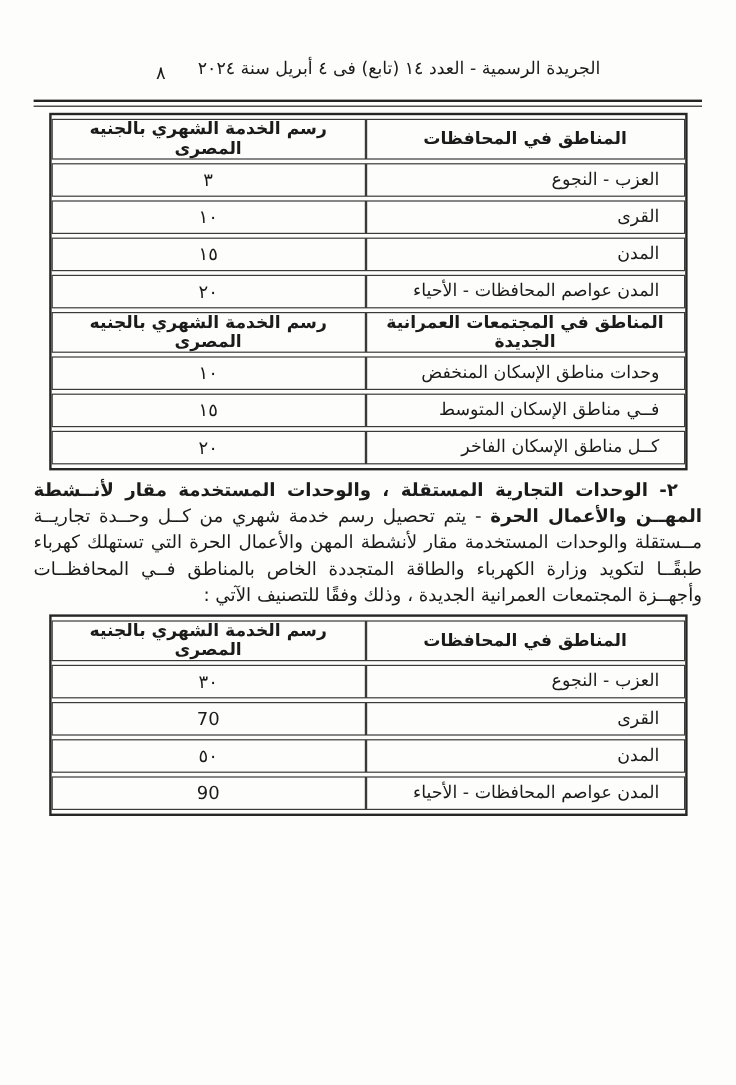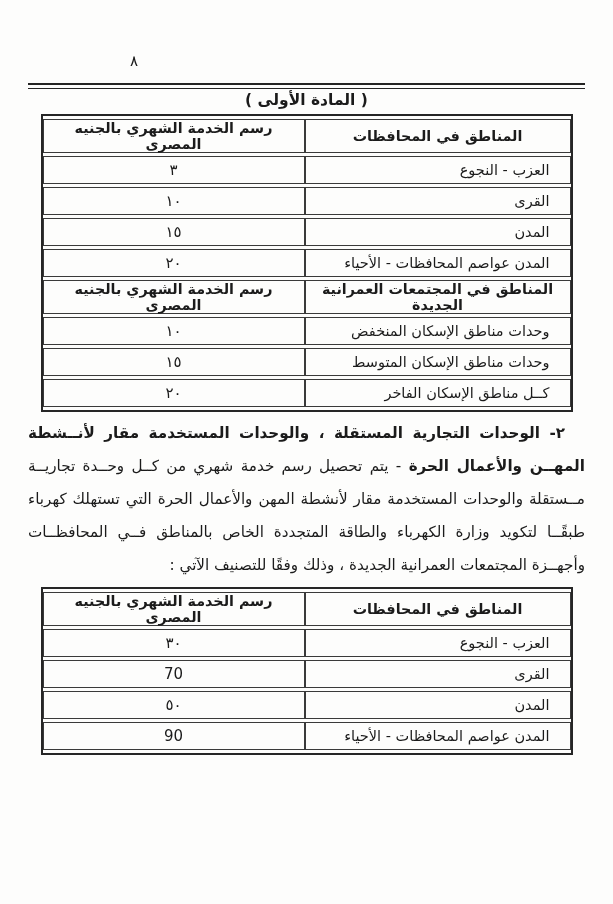--- a/index.html
+++ b/index.html
@@ -53,21 +53,21 @@
     text-align:justify;
   }
   .intro {
     margin-top:10px;
     text-indent:26px;
     text-decoration:underline;
     text-underline-offset:4px;
     text-decoration-thickness:1px;
   }
   .clause { margin-top:3px; text-indent:20px; }
-  .clause2 { margin-top:5px; line-height:33px; }
+  .clause2 { margin-top:5px; line-height:22px; }
   .fees-table {
     width:532px;
     margin:5px auto 0 auto;
     border-collapse:separate;
     border-spacing:0 3px;
     border:2px solid #262626;
     background:#fdfdfc;
   }
   .fees-table th, .fees-table td {
     border:1px solid #3a3a3a;
@@ -85,25 +85,25 @@
   td.fee-cell  { text-align:center; font-size:15px; }
   .fee-col { width:262px; }
 </style>
 </head>
 <body>
 
 <div class="page">
 
   <header class="page-header">
     <span class="page-number">٨</span>
+    <div class="journal-title">الجريدة الرسمية - العدد ١٤ (تابع) فى ٤ أبريل سنة ٢٠٢٤</div>
   </header>
 
   <div class="header-rule"></div>
 
-  <div class="article-heading">( المادة الأولى )</div>
 
 
 
   <table class="fees-table">
     <tbody>
       <tr>
         <th class="area-col">المناطق في المحافظات</th>
         <th class="fee-col">رسم الخدمة الشهري بالجنيه المصرى</th>
       </tr>
       <tr>
@@ -124,21 +124,21 @@
       </tr>
       <tr>
         <th class="area-col">المناطق في المجتمعات العمرانية الجديدة</th>
         <th class="fee-col">رسم الخدمة الشهري بالجنيه المصرى</th>
       </tr>
       <tr>
         <td class="area-cell">وحدات مناطق الإسكان المنخفض</td>
         <td class="fee-cell fee-col">١٠</td>
       </tr>
       <tr>
-        <td class="area-cell">وحدات مناطق الإسكان المتوسط</td>
+        <td class="area-cell">فــي مناطق الإسكان المتوسط</td>
         <td class="fee-cell fee-col">١٥</td>
       </tr>
       <tr>
         <td class="area-cell">كــل مناطق الإسكان الفاخر</td>
         <td class="fee-cell fee-col">٢٠</td>
       </tr>
     </tbody>
   </table>
 
   <p class="para clause clause2"><b>٢- الوحدات التجارية المستقلة ، والوحدات المستخدمة مقار لأنــشطة المهــن والأعمال الحرة</b><span> - يتم تحصيل رسم خدمة شهري من كــل وحــدة تجاريــة مــستقلة والوحدات المستخدمة مقار لأنشطة المهن والأعمال الحرة التي تستهلك كهرباء طبقًــا لتكويد وزارة الكهرباء والطاقة المتجددة الخاص بالمناطق فــي المحافظــات وأجهــزة المجتمعات العمرانية الجديدة ، وذلك وفقًا للتصنيف الآتي :</span></p>

